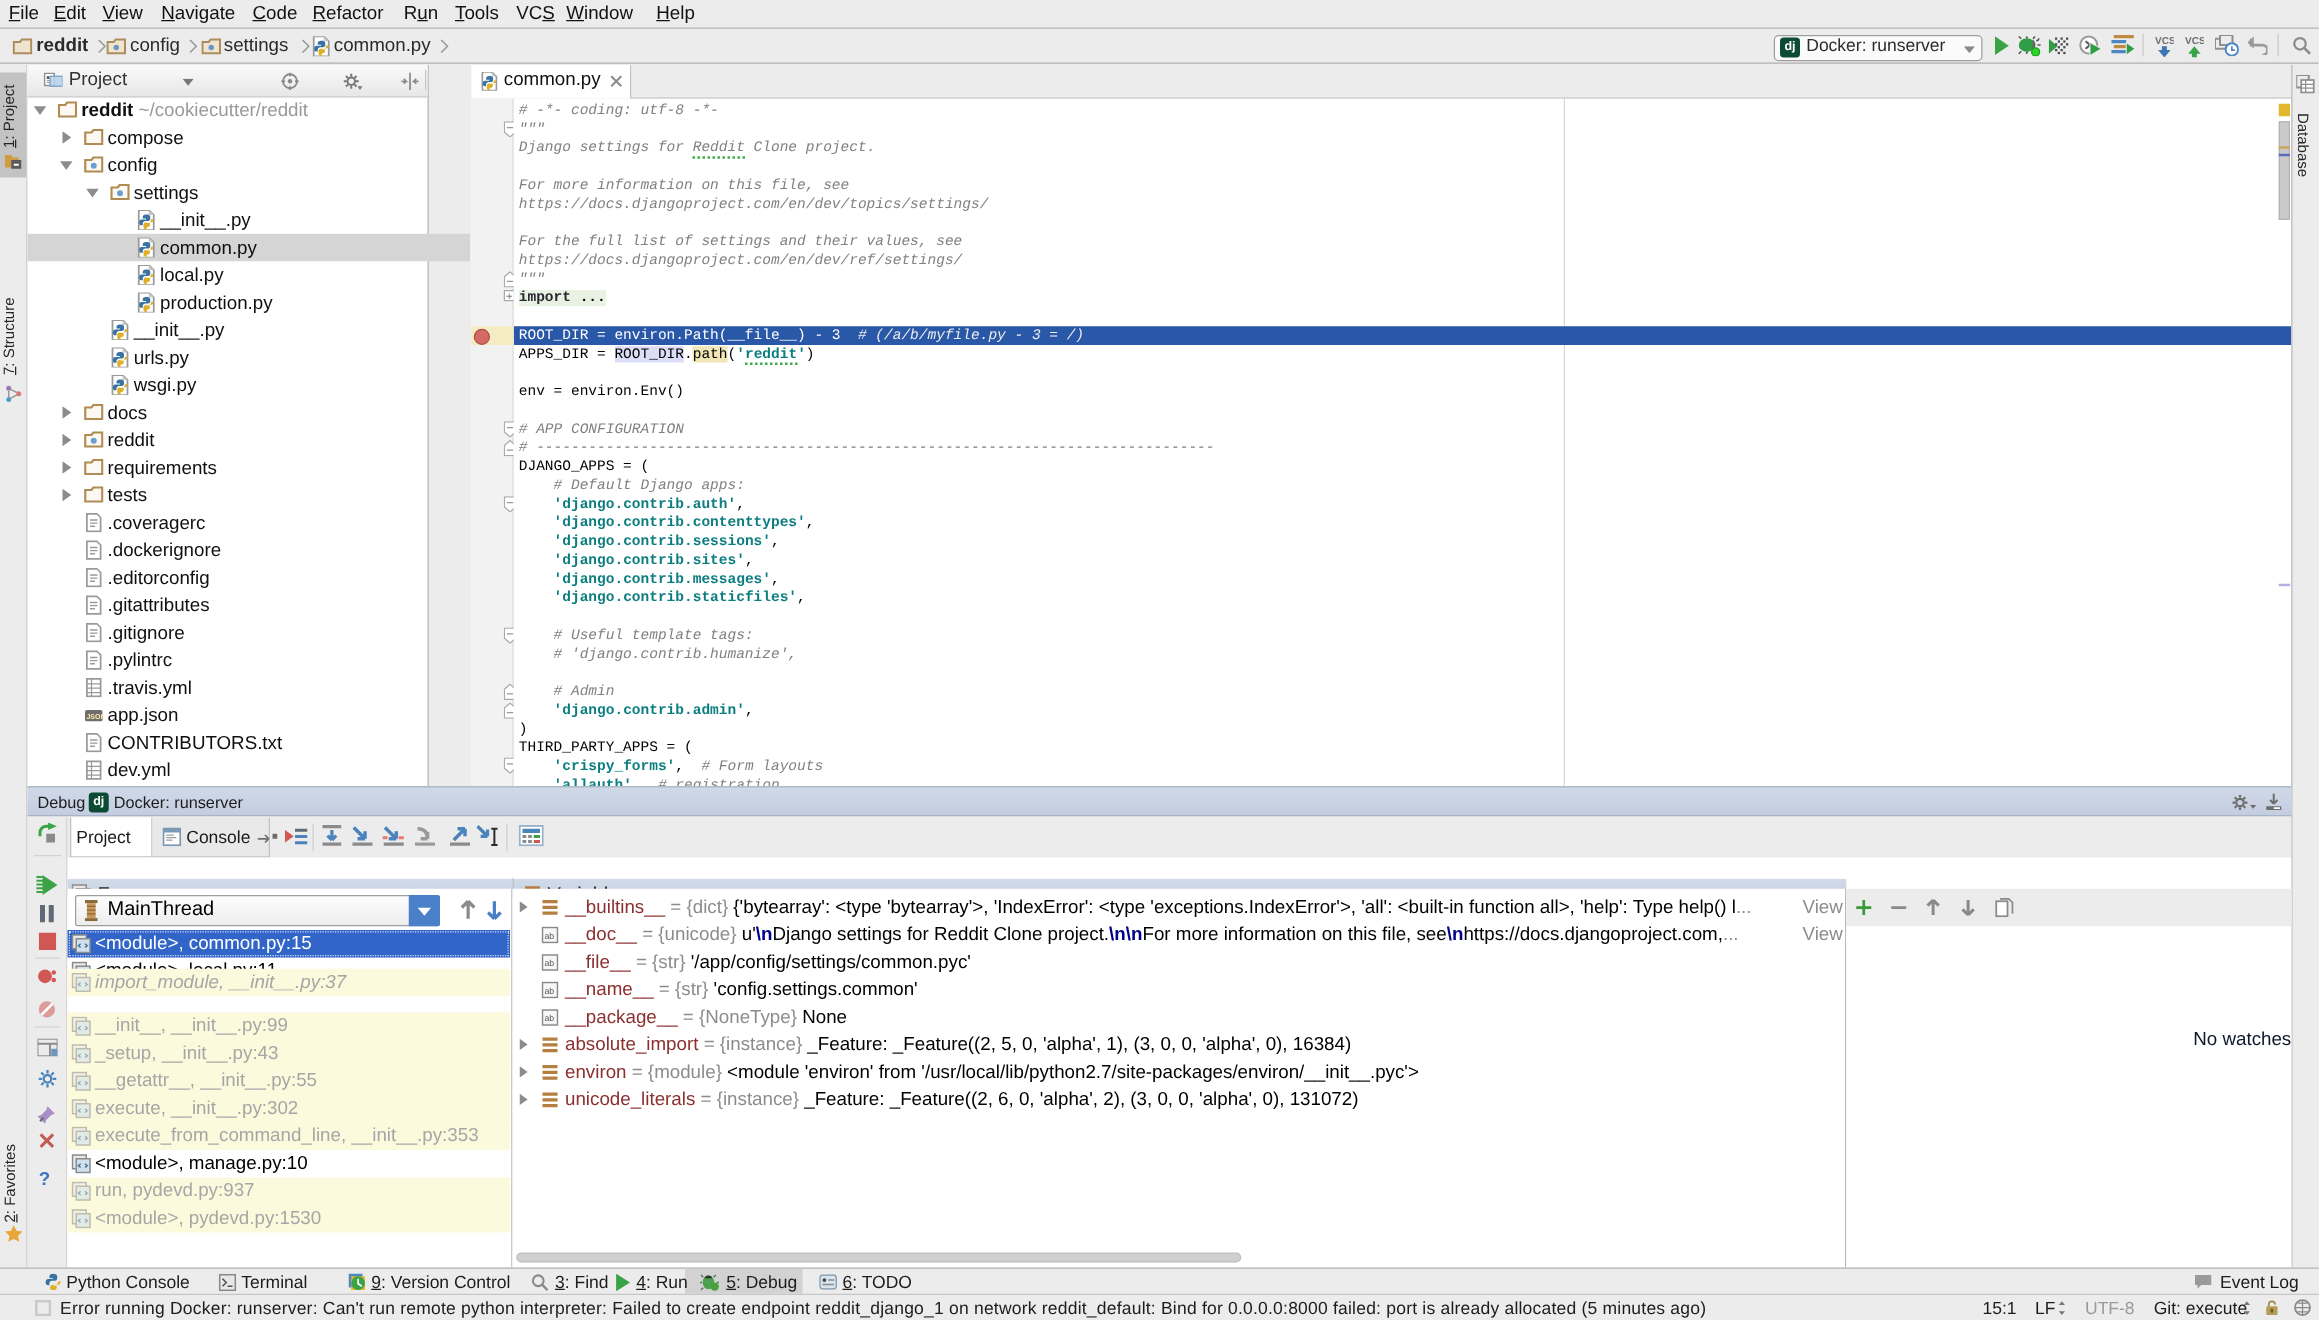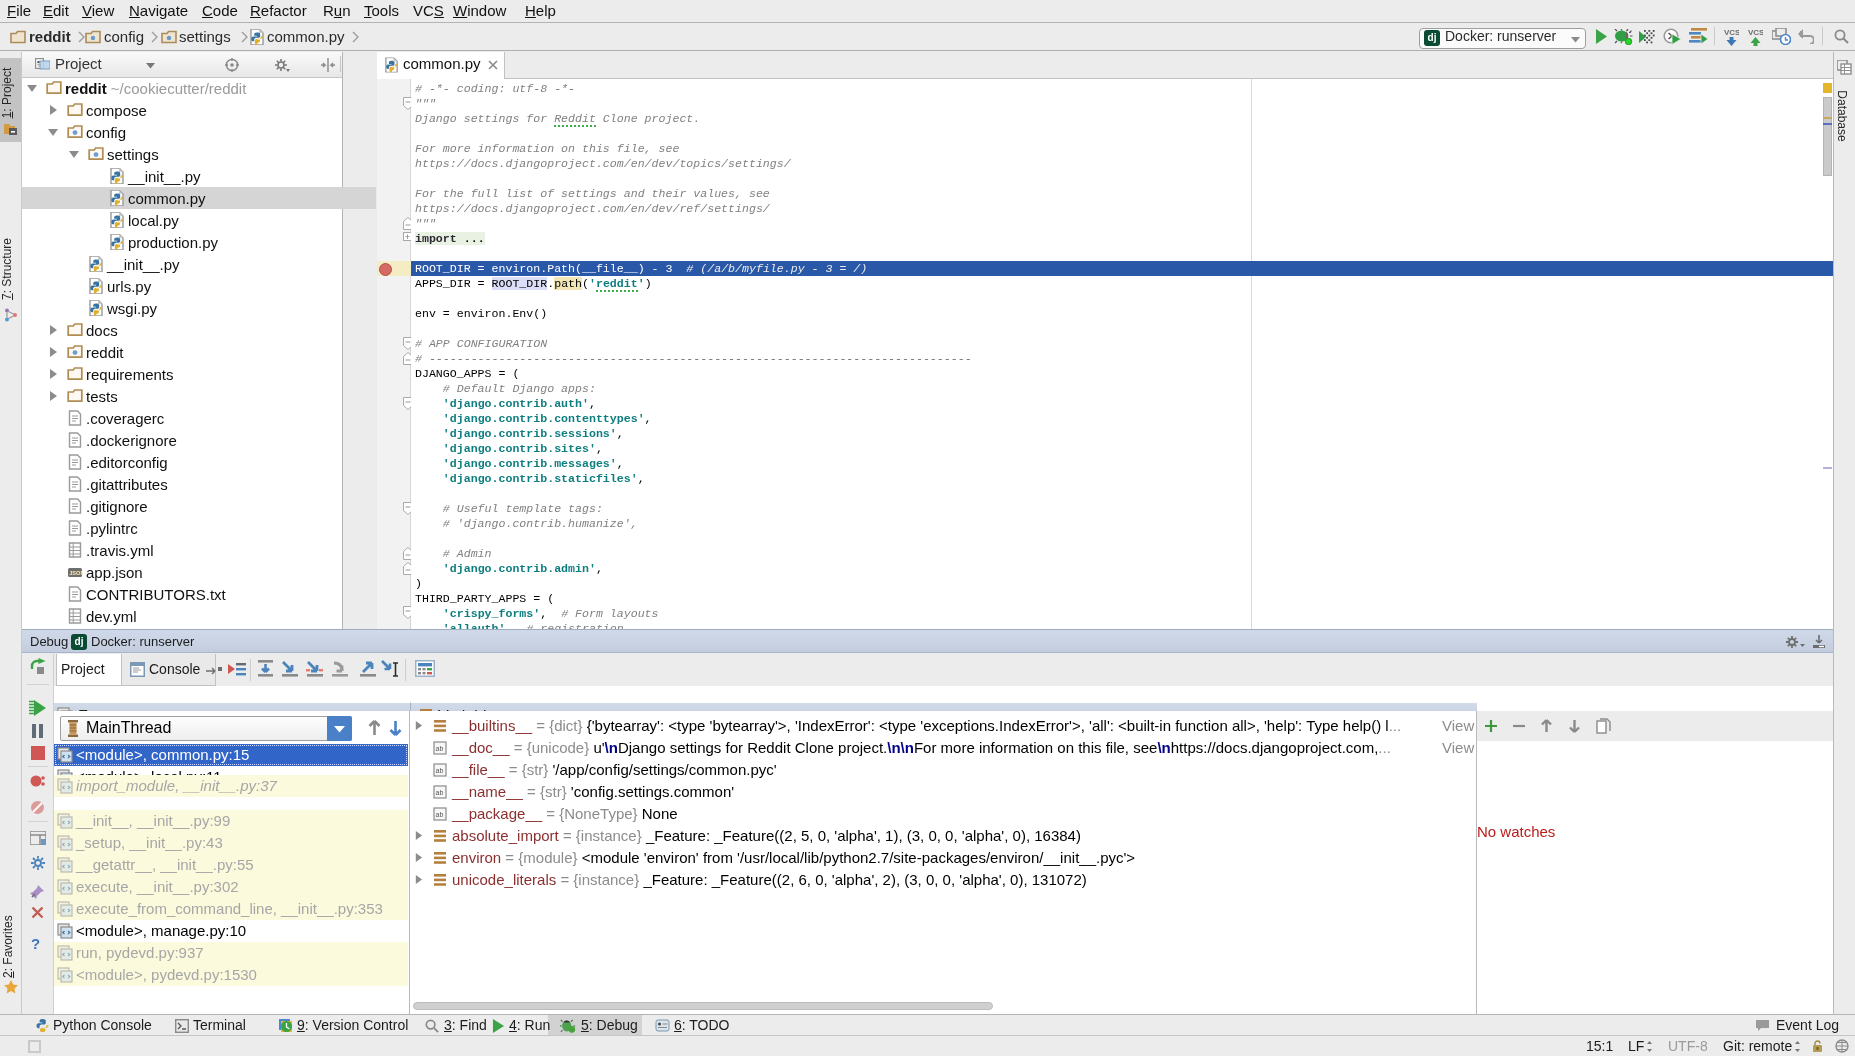--- a/index.html
+++ b/index.html
@@ -836,21 +836,21 @@
         <svg class="abs" style="left:63px;top:7px" width="13" height="16" viewBox="0 0 13 16">
           <path d="M6.5 14V2M6.5 2L2 6.5M6.5 2L11 6.5" stroke="#8a8a8a" stroke-width="2.4" fill="none"></path>
         </svg>
         <svg class="abs" style="left:91px;top:7px" width="13" height="16" viewBox="0 0 13 16">
           <path d="M6.5 2v12M6.5 14L2 9.5M6.5 14L11 9.5" stroke="#8a8a8a" stroke-width="2.4" fill="none"></path>
         </svg>
         <svg class="abs" style="left:119px;top:7px" width="15" height="16" viewBox="0 0 15 16">
           <rect x="1" y="3" width="9" height="12" fill="#fff" stroke="#8a8a8a" stroke-width="1.4"></rect>
           <path d="M4 1h7l3 3v9" fill="none" stroke="#8a8a8a" stroke-width="1.4"></path>
         </svg>
-        <span class="abs" style="left:0;top:112px;width:356px;text-align:left;color:#b91c1c;font-size:15px">No watches</span>
+        <span class="abs" style="left:0;top:112px;width:356px;text-align:right;color:#0f172a;font-size:15px">No watches</span>
       </div>
 </div>
 </div>
 <div id="btoolbar" class="abs">
 <span class="bitem" style="left:548px;width:94px;background:#d2d2d2;height:20px"></span>
 <svg class="abs" style="left:35px;top:3px" width="15" height="15" viewBox="0 0 16 16">
       <path d="M7.8 1c-2 0-2.9 1-2.9 2.3v1.5h3v.8H3.7c-1.3 0-2.1 1.1-2.1 2.7 0 1.6.8 2.6 2.1 2.6h1.1V9.2c0-1.2 1.1-2.2 2.4-2.2h2.5c1 0 1.8-.9 1.8-2V3.3C11.5 2 10.5 1 7.8 1z" fill="#3873a4"></path>
       <path d="M8.2 15c2 0 2.9-1 2.9-2.3v-1.5h-3v-.8h4.2c1.3 0 2.1-1.1 2.1-2.7h-2.3v.8c0 1.2-1.1 2.1-2.4 2.1H7.2c-1 0-1.8 1-1.8 2.1v2C5.4 14 6.4 15 8.2 15z" fill="#e0af29"></path>
     </svg>
 <span class="bitem" style="left:53px">Python Console</span>
@@ -892,27 +892,28 @@
 <svg class="abs" style="left:1755px;top:4px" width="15" height="13" viewBox="0 0 15 13">
       <path d="M1 1h13v8H6l-3 3V9H1z" fill="#9a9a9a"></path>
     </svg>
 <span class="bitem" style="left:1776px">Event Log</span>
 </div>
 <div id="statusbar" class="abs">
 <svg class="abs" style="left:28px;top:4px" width="13" height="13" viewBox="0 0 13 13">
       <rect x="0" y="0" width="13" height="13" fill="#c9c9c9"></rect>
       <rect x="2" y="2" width="9" height="9" fill="#ececec"></rect>
     </svg>
+<span class="bitem" style="left:48px;letter-spacing:.17px">Error running Docker: runserver: Can't run remote python interpreter: Failed to create endpoint reddit_django_1 on network reddit_default: Bind for 0.0.0.0:8000 failed: port is already allocated (5 minutes ago)</span>
 <span class="bitem" style="left:1586px">15:1</span>
 <span class="bitem" style="left:1628px">LF</span>
 <svg class="abs" style="left:1646px;top:5px" width="7" height="11" viewBox="0 0 7 11">
       <path d="M3.5 0L1 3h5zM3.5 11L1 8h5z" fill="#777"></path>
     </svg>
 <span class="bitem" style="left:1668px;color:#9a9a9a">UTF-8</span>
-<span class="bitem" style="left:1723px">Git: remote</span>
+<span class="bitem" style="left:1723px">Git: execute</span>
 <svg class="abs" style="left:1794px;top:5px" width="7" height="11" viewBox="0 0 7 11">
       <path d="M3.5 0L1 3h5zM3.5 11L1 8h5z" fill="#777"></path>
     </svg>
 <svg class="abs" style="left:1812px;top:4px" width="11" height="13" viewBox="0 0 11 13">
       <rect x="1" y="5" width="9" height="7" rx="1" fill="#b49c52"></rect>
       <path d="M3 5V3.5a2.5 2.5 0 015 0" fill="none" stroke="#9a8a4a" stroke-width="1.4"></path>
       <rect x="4.5" y="7" width="2" height="3" fill="#6d5d2d"></rect>
     </svg>
 <svg class="abs" style="left:1835px;top:3px" width="14" height="15" viewBox="0 0 14 15">
       <circle cx="7" cy="7" r="6" fill="none" stroke="#8a8a8a" stroke-width="1.4"></circle>

